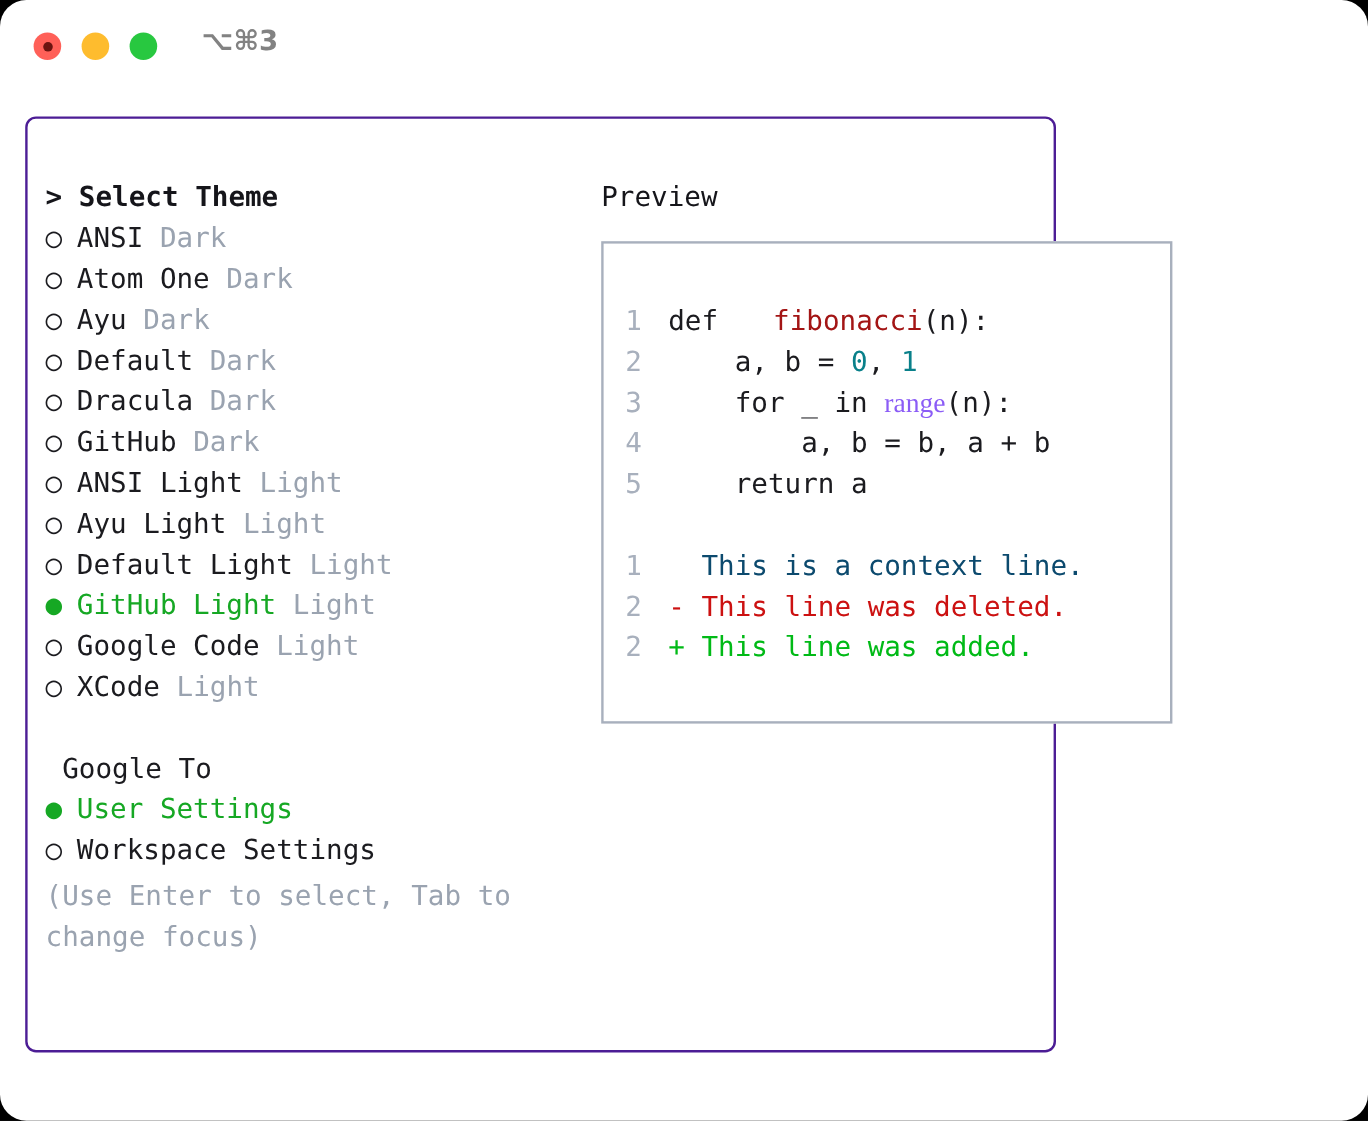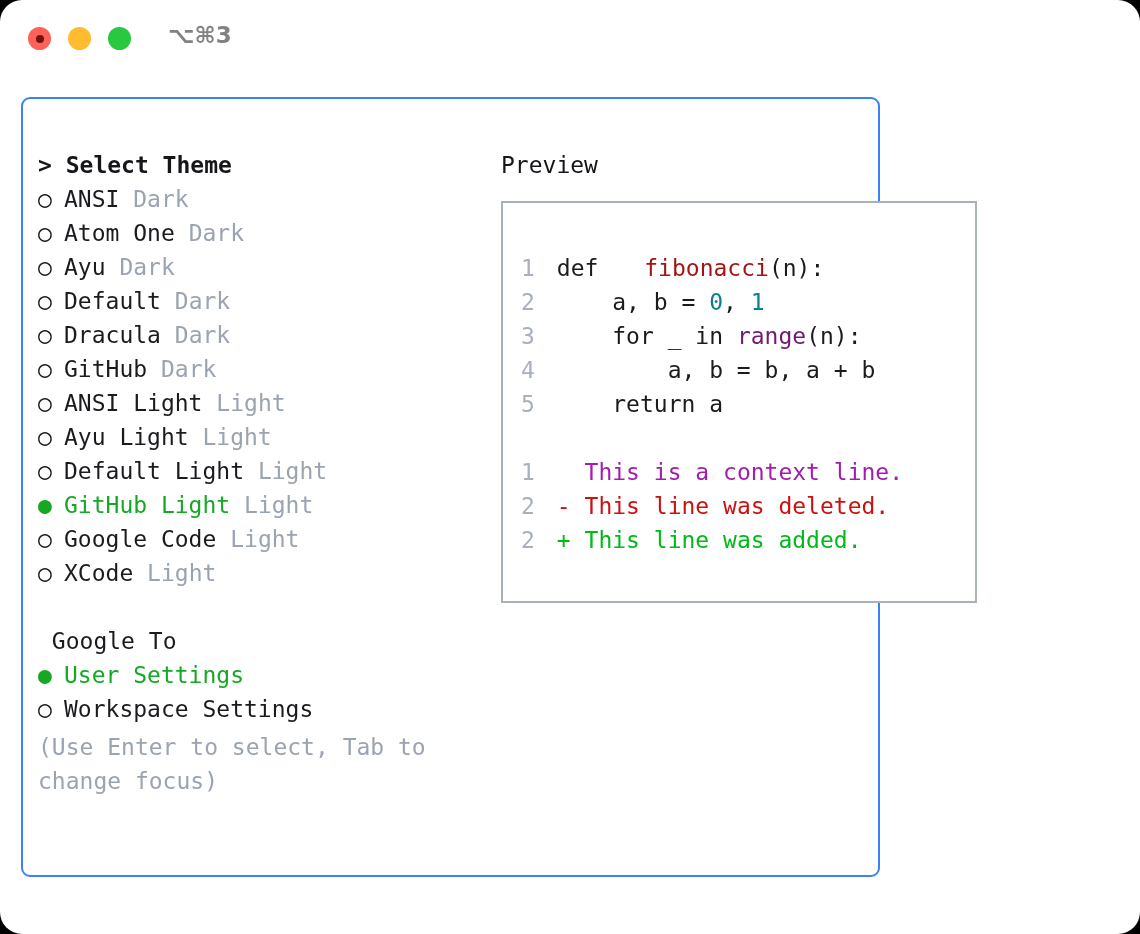--- a/index.html
+++ b/index.html
@@ -69,21 +69,21 @@
     font-family: "DejaVu Sans", "Liberation Sans", sans-serif;
   }
 
   
   .panel {
     position: absolute;
     left: 21px;
     top: 97px;
     width: 859px;
     height: 780px;
-    border: 2px solid #3b82f6;
+    border: 2px solid #4c1d95;
     border-radius: 9px;
     background: #ffffff;
     box-sizing: border-box;
   }
 
   .columns {
     position: absolute;
     left: 0; top: 0;
     width: 100%; height: 100%;
   }
@@ -174,23 +174,23 @@
     display: inline-block;
     width: 22px;
     color: #a8b0bd;
     text-align: left;
   }
   .blank-line { height: 34px; }
 
   .kw  { color: #1b1b1f; }
   .fn  { color: #a31515; margin-left: 32px; }
   .num { color: #09808a; }
-  .bi  { color: #701a75; }
-
-  .diff-ctx { color: #a21caf; }
+  .bi  { color: #8b5cf6; font-family: Liberation Serif, serif; }
+
+  .diff-ctx { color: #0c4a6e; }
   .diff-del { color: #cc1111; }
   .diff-add { color: #00ba16; }
 </style>
 </head>
 <body>
 
 <div class="window">
 
   <div class="titlebar">
     <div class="lights">

